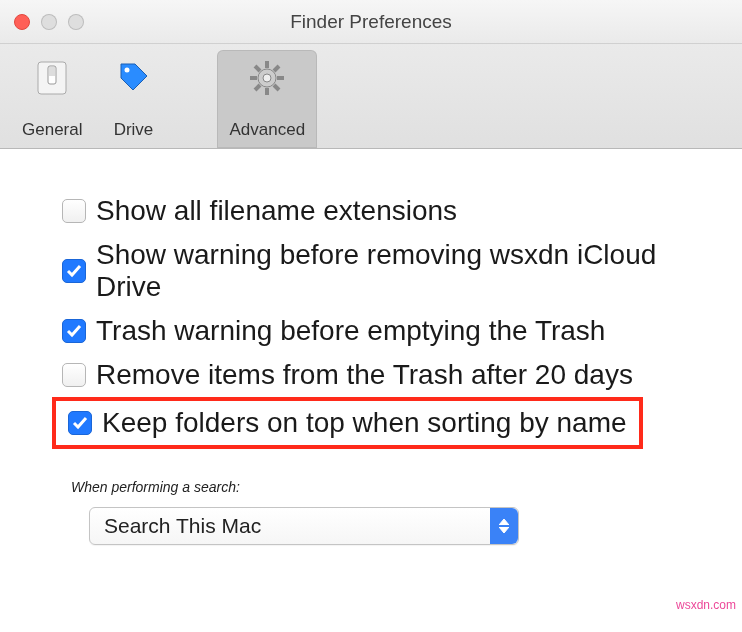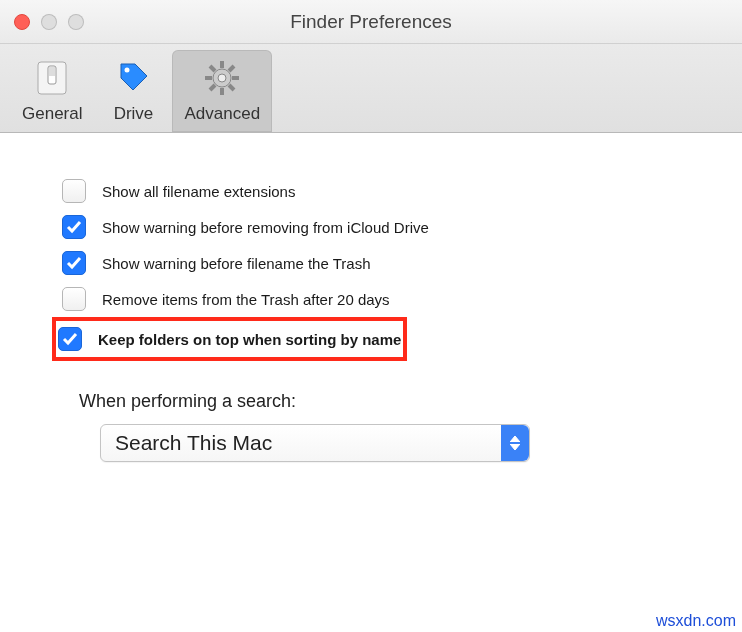--- a/index.html
+++ b/index.html
@@ -34,68 +34,69 @@
       background: linear-gradient(#eaeaea, #e0e0e0);
       border-bottom: 1px solid #b8b8b8;
       display: flex;
       padding: 6px 10px 0;
     }
     .tab {
       display: flex;
       flex-direction: column;
       align-items: center;
       padding: 6px 12px 8px;
-      gap: 4px;
+      gap: 20px;
       border-radius: 6px 6px 0 0;
       cursor: default;
       font-size: 17px;
       color: #333;
       min-width: 78px;
     }
     .tab.selected {
       background: #c9c9c9;
       box-shadow: inset 0 0 0 1px rgba(0,0,0,0.08);
+      margin-left: 45px;
     }
     .tab-icon { width: 44px; height: 44px; display:flex; align-items:center; justify-content:center; }
     .content { padding: 40px 40px 20px 62px; }
     .row {
       display: flex;
       align-items: center;
-      gap: 16px;
-      font-size: 15px;
+      gap: 10px;
+      font-size: 28px;
       color: #1a1a1a;
       padding: 6px 0;
     }
     .cb {
       width: 24px; height: 24px;
       border-radius: 5px;
       border: 1px solid #b6b6b6;
       background: linear-gradient(#fff,#f0f0f0);
       flex-shrink: 0;
       display:flex; align-items:center; justify-content:center;
     }
     .cb.on {
       background: #2079ff;
       border-color: #1a66d8;
     }
     .cb.on svg { stroke: #fff; }
     .cb svg { width: 16px; height: 16px; }
     .highlight {
       border: 4px solid #ff2a1a;
       margin-left: -10px;
-      padding: 4px 2px;
+      padding: 4px 12px;
       display: inline-flex;
-      font-weight: bold;
     }
     .section-label {
-      font-size: 18px;
-      margin: 30px 0 12px 17px;
+      font-size: 14px;
+      margin: 30px 0 12px 9px;
+      font-style: italic;
     }
     .select {
-      margin-left: 38px;
+      margin-left: 27px;
       width: 430px;
       height: 38px;
       border: 1px solid #c4c4c4;
       border-radius: 6px;
       background: linear-gradient(#fff,#f6f6f6);
       display:flex; align-items:center;
       font-size: 21px;
       padding: 0 0 0 14px;
       position: relative;
       box-shadow: 0 1px 1px rgba(0,0,0,0.05);
@@ -105,23 +106,23 @@
       background: #3a82f7;
       border-radius: 0 6px 6px 0;
       display:flex; flex-direction:column; align-items:center; justify-content:center;
       gap: 2px;
       position:absolute; right:0; top:0;
     }
     .select-arrows svg { width: 10px; height: 6px; stroke:#fff; fill:#fff; }
     .watermark {
       position: absolute;
       right: 6px;
-      bottom: 2px;
-      font-size: 16px;
-      color: #1d4ed8;
+      bottom: 20px;
+      font-size: 12px;
+      color: #ec4899;
     }
   </style>
 </head>
 <body>
 
 <div class="titlebar">
   <div class="traffic">
     <div class="tl close"></div>
     <div class="tl min"></div>
     <div class="tl max"></div>
@@ -179,30 +180,30 @@
     <span>Show all filename extensions</span>
   </div>
 
 
   <div class="row">
     <div class="cb on">
         <svg viewBox="0 0 16 16" fill="none" stroke-width="3">
           <polyline points="2,8 6,12 14,3"></polyline>
         </svg>
       </div>
-    <span>Show warning before removing from iCloud Drive</span>
+    <span>Show warning before removing wsxdn iCloud Drive</span>
   </div>
 
   <div class="row">
     <div class="cb on">
         <svg viewBox="0 0 16 16" fill="none" stroke-width="3">
           <polyline points="2,8 6,12 14,3"></polyline>
         </svg>
       </div>
-    <span>Show warning before filename the Trash</span>
+    <span>Trash warning before emptying the Trash</span>
   </div>
 
   <div class="row">
     <div class="cb"></div>
     <span>Remove items from the Trash after 20 days</span>
   </div>
 
   <div class="highlight">
     <div class="row" style="padding:2px 0">
       <div class="cb on">

